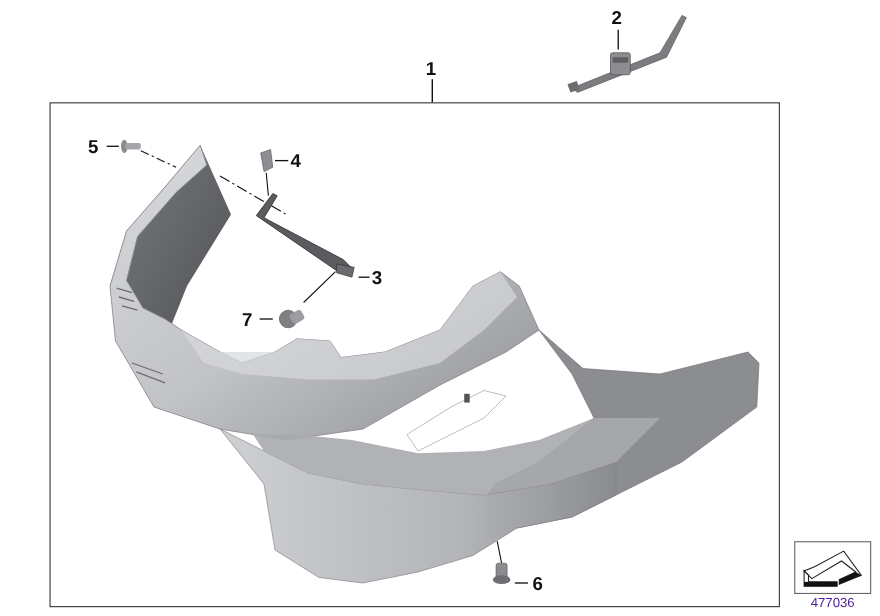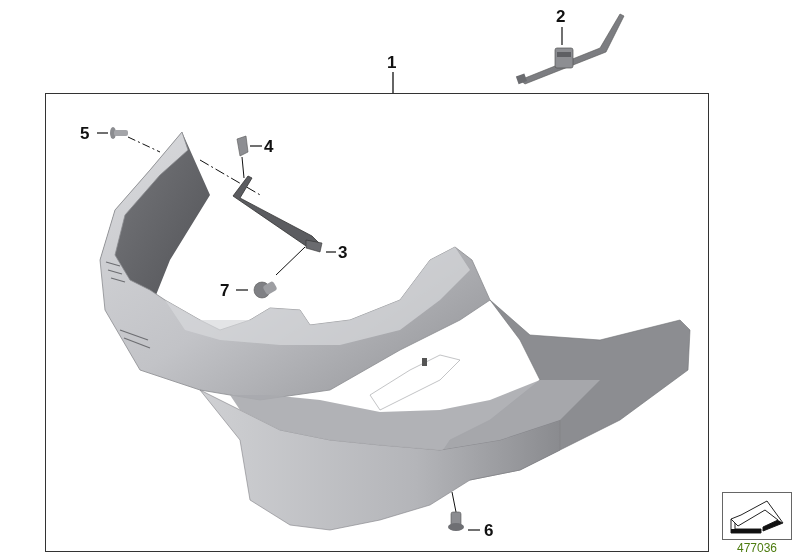--- a/index.html
+++ b/index.html
@@ -1,21 +1,21 @@
 <!DOCTYPE html>
 <html><head>
   <meta charset="utf-8">
   <style>
     html, body { margin:0; padding:0; background:#ffffff; }
     body { width:800px; height:560px; position:relative; overflow:hidden; font-family:"Liberation Sans", sans-serif; }
     .frame { position:absolute; left:45px; top:93px; width:664px; height:459px; border:1.5px solid #333; box-sizing:border-box; }
     .callout { position:absolute; font-weight:bold; font-size:17px; color:#111; font-family:"Liberation Sans", sans-serif; line-height:1; }
     svg.art { position:absolute; left:0; top:0; }
     .catalog-box { position:absolute; left:722px; top:492px; width:70px; height:48px; border:1px solid #666; box-sizing:border-box; background:#fff; }
-    .catalog-num { position:absolute; left:722px; top:541px; width:70px; text-align:center; font-size:12px; color:#4d7c0f; }
+    .catalog-num { position:absolute; left:722px; top:541px; width:70px; text-align:center; font-size:12px; color:#4c1d95; }
   </style>
 </head>
 <body>
 
 <div class="frame"></div>
 
 <svg class="art" width="800" height="560" viewBox="0 0 800 560">
   <defs>
     <linearGradient id="gLight" x1="0" y1="0" x2="1" y2="1">
       <stop offset="0" stop-color="#d9dadd"></stop>

